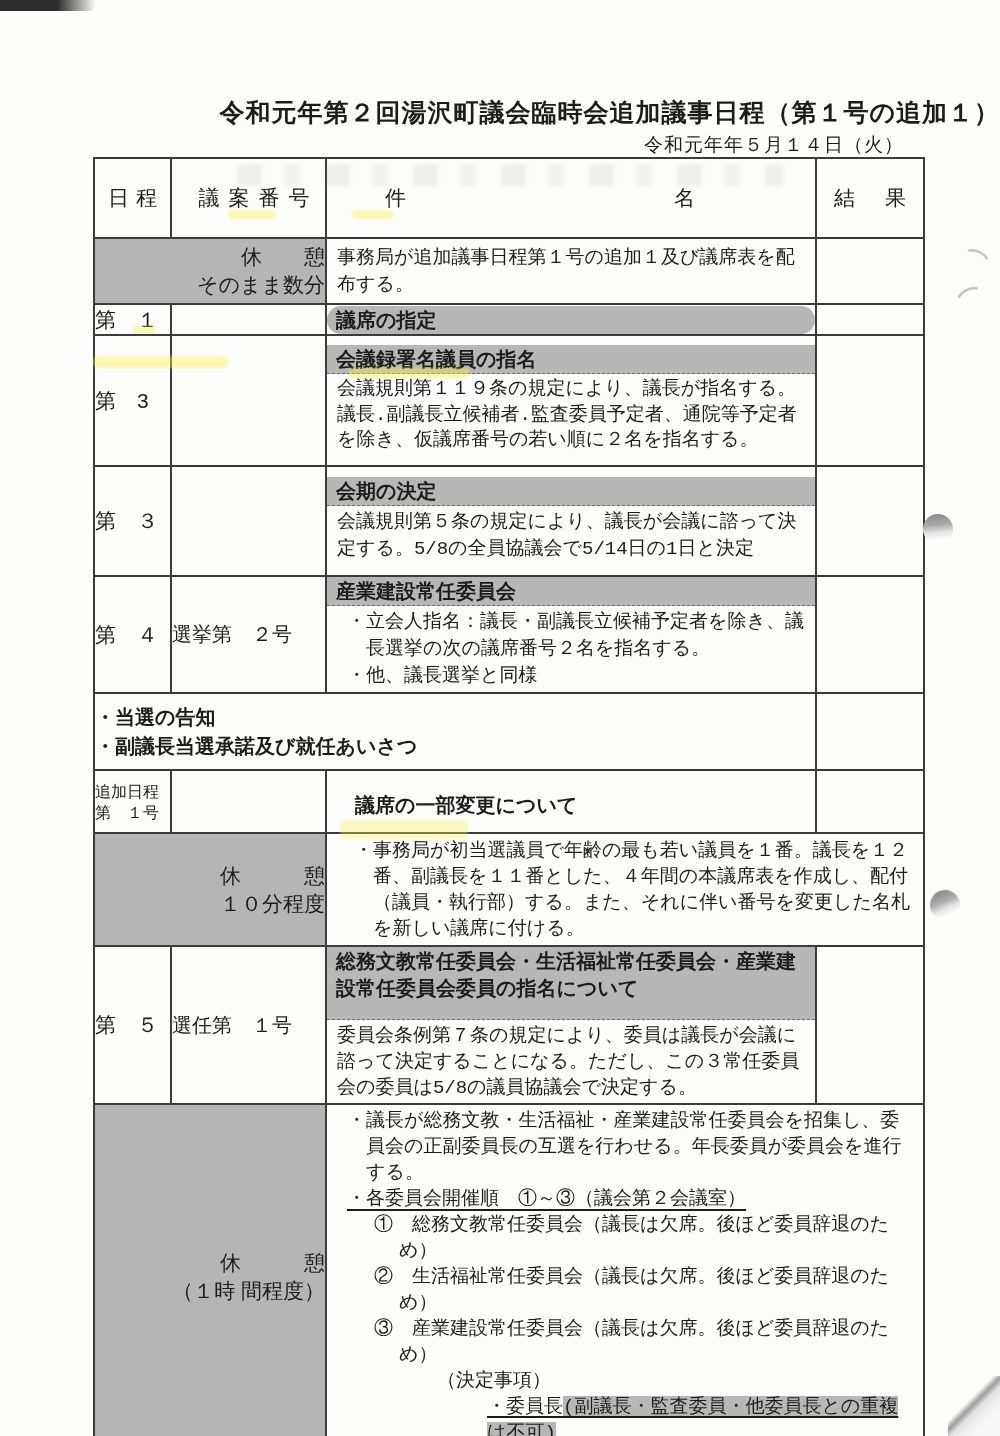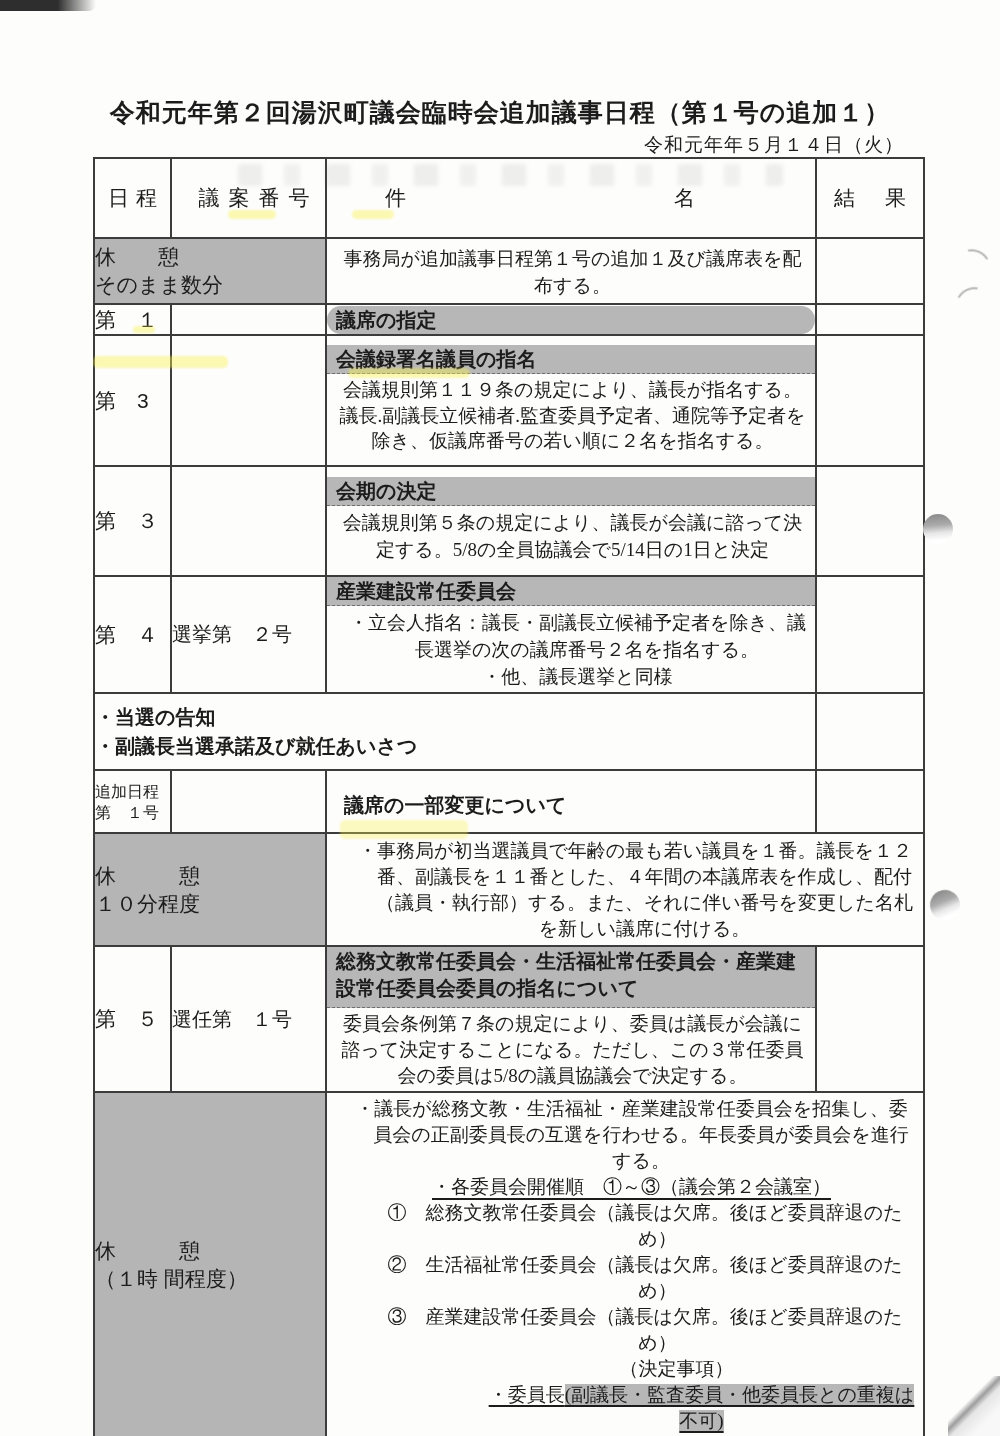--- a/index.html
+++ b/index.html
@@ -11,21 +11,21 @@
   }
   html,body{margin:0;padding:0;}
   body{
     width:1000px;height:1436px;position:relative;
     background:#fdfdfc;color:var(--ink);
     font-family:"Liberation Sans",sans-serif;
     overflow:hidden;
   }
   .doc-title{
     position:absolute;top:96px;left:0;width:100%;
-    text-align:center;font-size:25px;font-weight:bold;letter-spacing:1px;
+    text-align:right;font-size:25px;font-weight:bold;letter-spacing:1px;
   }
   .doc-date{
     position:absolute;top:132px;right:96px;font-size:19px;letter-spacing:1px;
   }
   table.agenda{
     position:absolute;top:157px;left:93px;width:830px;
     border-collapse:collapse;table-layout:fixed;
   }
   table.agenda td{
     border:2px solid var(--border-dark);
@@ -35,36 +35,35 @@
   .head td{font-size:21px;}
   .h-schedule{padding:0 13px;}
   .h-bill{justify-content:center;letter-spacing:9px;padding-left:20px;}
   .h-subject{padding:0 120px 0 58px;}
   .h-result{padding:0 17px;}
 
   .schedule-cell{font-size:21px;padding-left:10px;}
   .bill-cell{font-size:20px;padding-left:8px;}
   .added-cell{font-size:16px;line-height:21px;padding-left:6px;}
 
-  .recess{background:var(--recess-gray);text-align:left;font-size:21px;line-height:28px;}
+  .recess{background:var(--recess-gray);text-align:right;font-size:21px;line-height:28px;}
   .recess-tall{vertical-align:top;padding-top:118px;}
 
   .subject-title{
     background:var(--highlight-gray);font-weight:bold;font-size:20px;
     line-height:28px;padding:0 6px 0 9px;border-bottom:1px dashed #6e6e6e;
     box-sizing:border-box;
   }
   .subject-title.only{height:100%;border-bottom:none;display:flex;align-items:center;border-radius:14px;}
-  .subject-title.twoline{line-height:27px;padding-top:1px;padding-bottom:5px;}
-  .added-title{font-weight:bold;font-size:20px;padding-left:17px;margin-top:7px;}
+  .subject-title.twoline{line-height:27px;padding-top:1px;padding-bottom:17px;}
+  .added-title{font-weight:bold;font-size:20px;padding-left:28px;margin-top:7px;}
 
   .cell-body{
-    font-family:Liberation Serif, serif;font-size:19px;line-height:25.5px;
+    font-family:Liberation Mono, monospace;font-size:19px;line-height:25.5px;
     padding:3px 7px 2px 10px;
-    text-align:center;
   }
   .lh26{line-height:26px;}
   .lh27{line-height:27px;}
   .hang{padding-left:29px;text-indent:-19px;}
   .item{padding-left:62px;text-indent:-25px;}
   .decision{padding-left:100px;}
   .chair{
     padding-left:150px;
     text-decoration:underline;text-decoration-thickness:2px;text-underline-offset:4px;
   }

